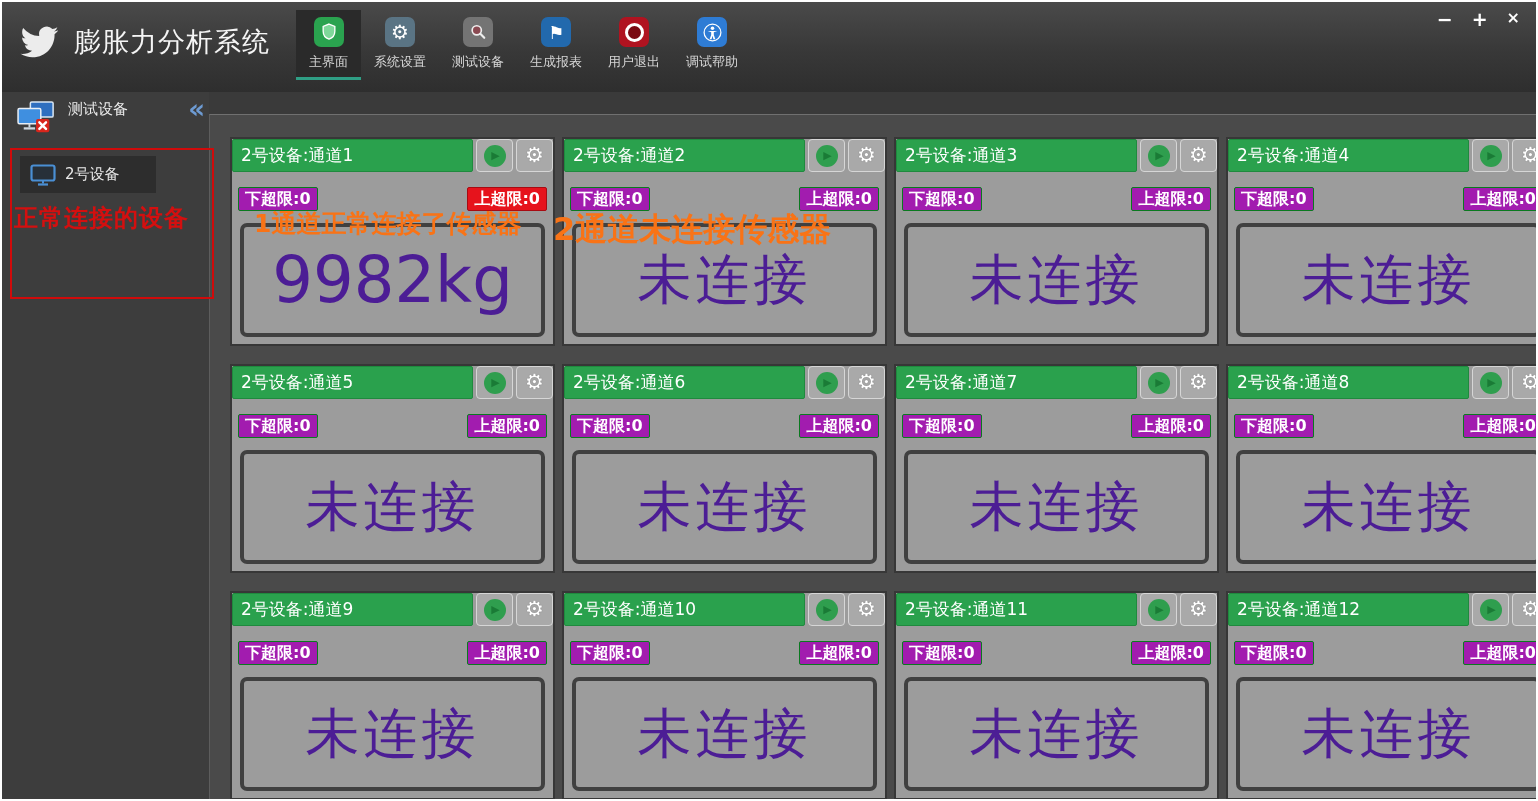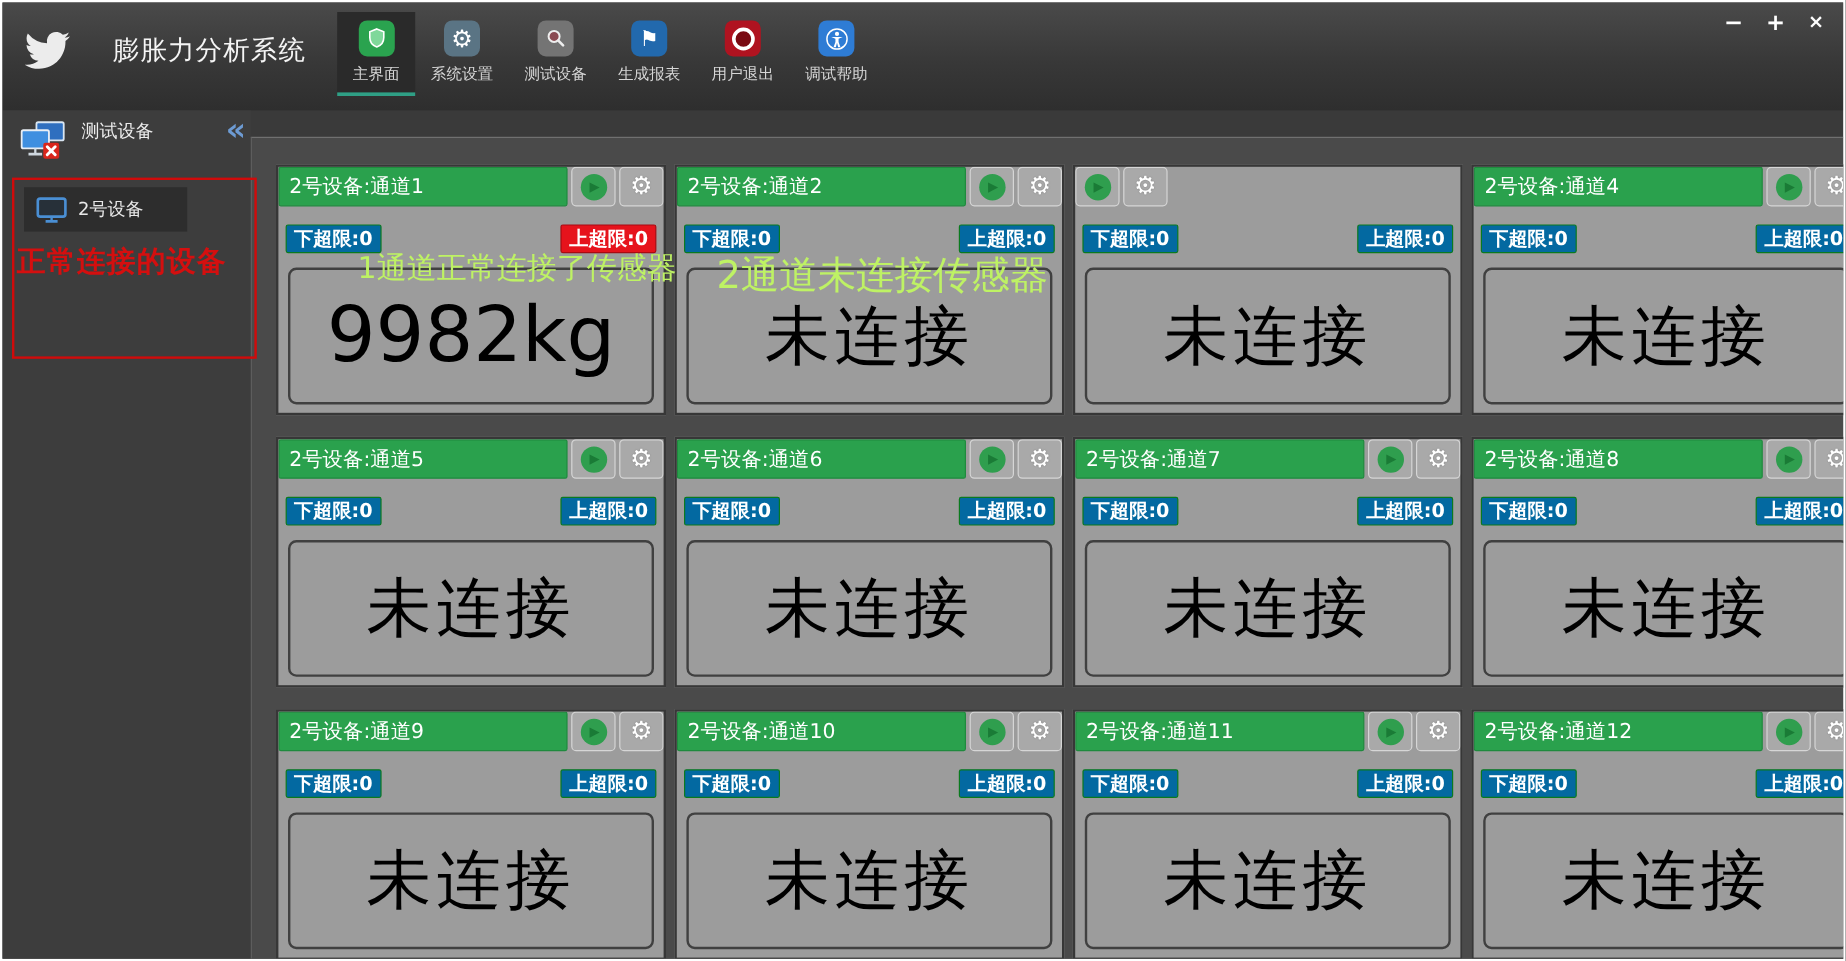--- a/index.html
+++ b/index.html
@@ -12,21 +12,21 @@
   }
 
   
   .topbar{
     position:absolute; left:0; top:0; width:100%; height:90px;
     background:linear-gradient(180deg,#4a4a4a 0%,#383838 55%,#2e2e2e 100%);
     display:flex; align-items:flex-start;
   }
   .brand{ display:flex; align-items:center; gap:12px; padding:20px 0 0 14px; }
   .logo-bird{ width:46px; height:40px; }
-  .app-title{ color:#f5f5f5; font-size:22px; letter-spacing:1px;margin-left:20px; }
+  .app-title{ color:#f5f5f5; font-size:27px; letter-spacing:1px; }
 
   .toolbar{ display:flex; margin-left:26px; margin-top:8px; height:70px; }
   .tool-item{
     min-width:64px; padding:7px 13px 0;
     display:flex; flex-direction:column; align-items:center; gap:6px;
     cursor:default; position:relative;
   }
   .tool-item.active{ background:#2a2a2a; border-bottom:3px solid #2f9f85;text-align:center; }
   .tool-label{ color:#d6d6d6; font-size:13px; white-space:nowrap; }
   .tool-icon{ width:30px; height:30px; border-radius:7px;
@@ -100,35 +100,35 @@
     width:22px; height:22px; border-radius:50%; background:#2f9e4e;
     color:#1a7b36; font-size:11px;
     display:flex; align-items:center; justify-content:center; padding-left:2px;
   }
   .gear-glyph{ color:#ffffff; font-size:21px; text-shadow:0 0 1px #666; line-height:1; }
 
   .card-body{ flex:1; display:flex; flex-direction:column; padding:0 6px; }
   .badges{ display:flex; justify-content:space-between; margin-top:15px; }
   .badge{
     font-size:16px; font-weight:bold; color:#ffffff;
-    background:#0369a1; border:1px solid #0a7a1f; border-radius:2px;
+    background:#a21caf; border:1px solid #0a7a1f; border-radius:2px;
     padding:1px 6px; line-height:20px;
   }
   .badge.alarm{ background:#e6131c; border-color:#a80b12; }
   .value-box{
-    flex:1; margin:12px 2px 7px; border:2px solid #404040; border-radius:7px;
+    flex:1; margin:12px 2px 7px; border:4px solid #404040; border-radius:7px;
     display:flex; align-items:center; justify-content:center;
-    color:#000000; overflow:hidden;
+    color:#4c1d95; overflow:hidden;
   }
   .value{ line-height:1; white-space:nowrap; }
   .value.connected{ font-size:64px; }
   .value.disconnected{ font-size:54px; letter-spacing:4px; }
 
   
-  .ann{ position:absolute; color:#bef264; font-weight:normal; white-space:nowrap; z-index:7;margin-left:44px; }
+  .ann{ position:absolute; color:#f97316; font-weight:bold; white-space:nowrap; z-index:7; }
   .ann-1{ left:252px; top:205px; font-size:25px; }
   .ann-2{ left:551px; top:206px; font-size:32px; }
 
   svg{ display:block; }
 </style>
 </head>
 <body>
 
 <div class="topbar">
   <div class="brand">
@@ -264,20 +264,21 @@
         <span class="badge badge-high">上超限:0</span>
       </div>
       <div class="value-box">
         <span class="value disconnected">未连接</span>
       </div>
     </div>
   </div>
 
   <div class="card">
     <div class="card-header">
+      <div class="card-title">2号设备:通道3</div>
       <div class="hbtn">
         <div class="play-circle">▶</div>
       </div>
       <div class="hbtn">
         <span class="gear-glyph">⚙</span>
       </div>
     </div>
     <div class="card-body">
       <div class="badges">
         <span class="badge badge-low">下超限:0</span>

